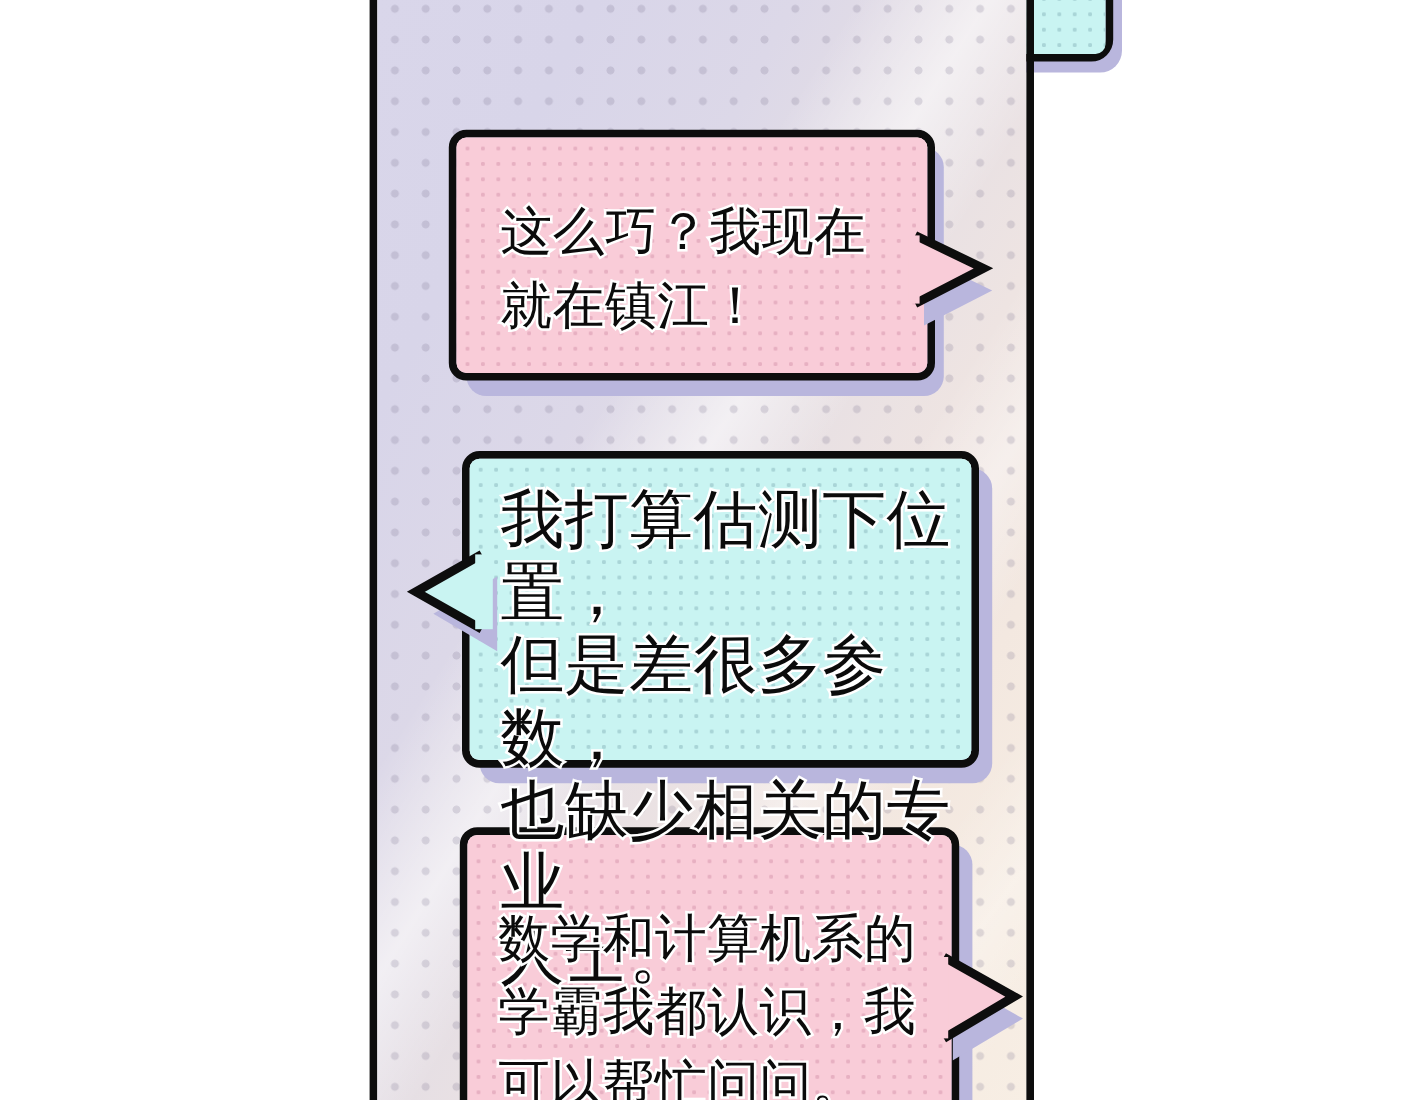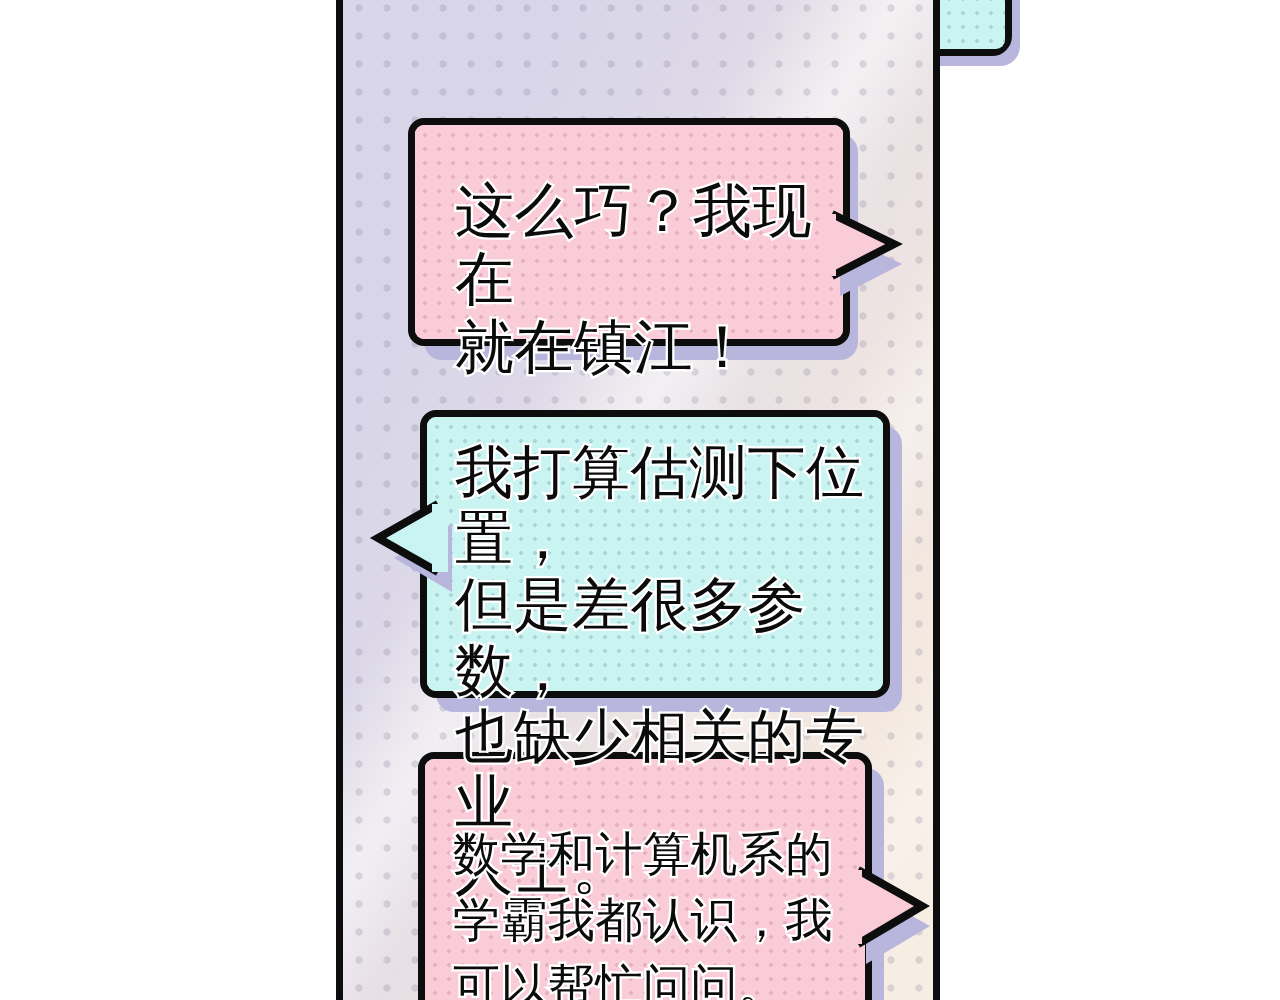--- a/index.html
+++ b/index.html
@@ -153,21 +153,21 @@
     <path d="M0,0 L62,30 L0,62 Z" fill="#b9b6dd"></path>
   </svg>
 
   <svg class="tail" width="130" height="120" viewBox="0 0 130 120" style="left:826px; top:210px;">
     <path d="M6,4 L68,34 L6,66" fill="#f9ccd8" stroke="#0d0d0d" stroke-width="8" stroke-linejoin="miter" stroke-linecap="butt"></path>
     <rect x="0" y="4" width="10" height="62" fill="#f9ccd8"></rect>
   </svg>
 
   <div class="bubble pink" style="left:408px; top:118px; width:442px; height:228px;">
     <div class="fill"></div>
-    <div class="bubble-text" style="left:40px; top:52px; font-size:59px; line-height:68px;">这么巧？我现在
+    <div class="bubble-text" style="left:40px; top:52px; font-size:47px; line-height:68px;">这么巧？我现在
 就在镇江！</div>
   </div>
 
   <div class="bub-shadow" style="left:436px; top:426px; width:466px; height:286px;"></div>
   <svg class="tail-shadow" width="80" height="110" viewBox="0 0 80 110" style="left:390px; top:524px;">
     <path d="M62,0 L4,34 L62,68 Z" fill="#b9b6dd"></path>
   </svg>
 
   <svg class="tail" width="80" height="110" viewBox="0 0 80 110" style="left:372px; top:500px;">
     <path d="M66,4 L6,38 L66,72" fill="#c9f4f2" stroke="#0d0d0d" stroke-width="8" stroke-linejoin="miter" stroke-linecap="butt"></path>

